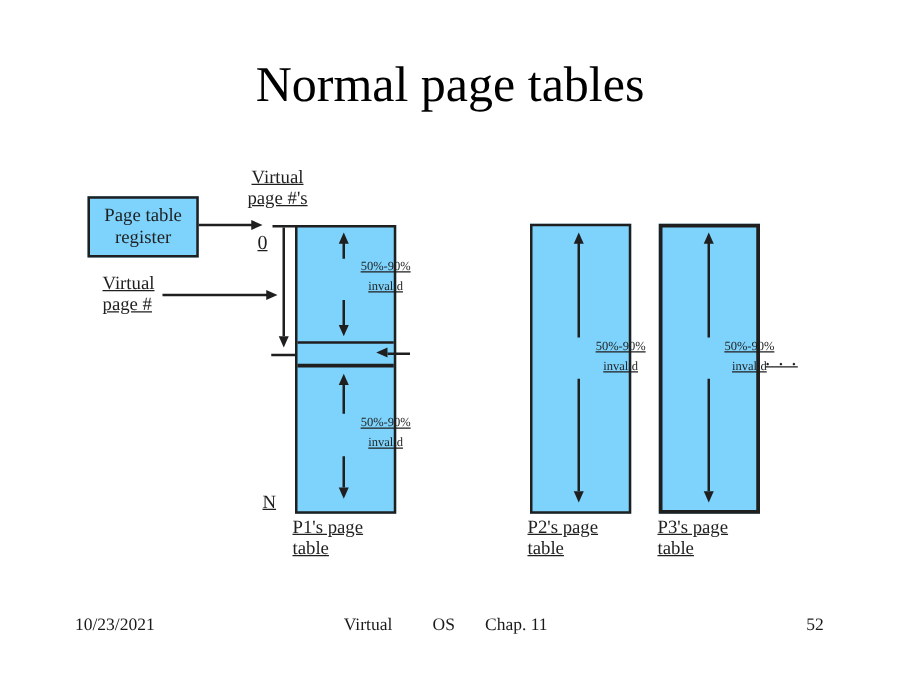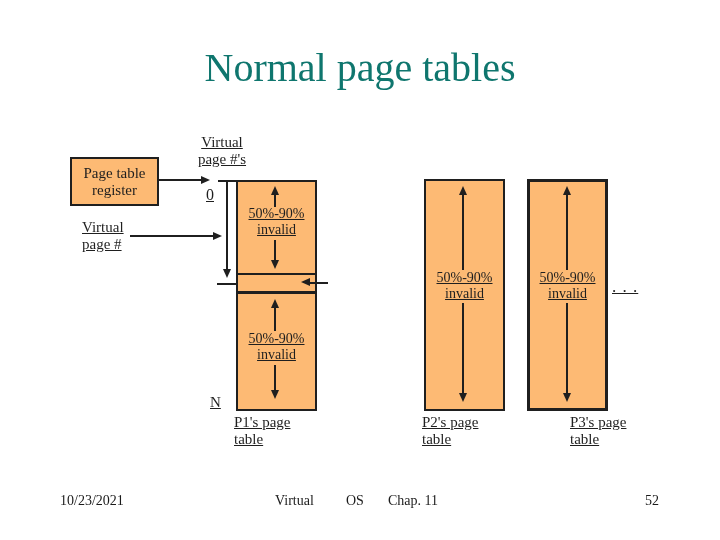--- a/index.html
+++ b/index.html
@@ -10,32 +10,32 @@
     width: 720px; height: 540px;
     background: #ffffff;
     overflow: hidden;
     font-family: "Liberation Serif", "DejaVu Serif", serif;
     color: var(--ink);
   }
   .abs { position: absolute; text-decoration: underline; }
   .ml { white-space: pre-line; }
   .ctr { text-align: center; }
   .lbl { font-size: 15px; line-height: 17px; color: var(--ink); }
-  .small { font-size: 14px; line-height: 16px; }
+  .small { font-size: 10px; line-height: 16px; margin-left: 32px; }
   .hline { position: absolute; height: 2px; background: var(--ink); }
   .vline { position: absolute; width: 2px; background: var(--ink); }
-  .box { position: absolute; border: 2px solid var(--ink); background: #fdba74; }
+  .box { position: absolute; border: 2px solid var(--ink); background: #7dd3fc; }
   .ah { position: absolute; width: 0; height: 0; }
   .ah-right { border-top: 4px solid transparent; border-bottom: 4px solid transparent; border-left: 9px solid var(--ink); }
   .ah-left  { border-top: 4px solid transparent; border-bottom: 4px solid transparent; border-right: 9px solid var(--ink); }
   .ah-up    { border-left: 4px solid transparent; border-right: 4px solid transparent; border-bottom: 9px solid var(--ink); }
   .ah-down  { border-left: 4px solid transparent; border-right: 4px solid transparent; border-top: 9px solid var(--ink); }
   #title {
     position: absolute; top: 44px; left: 0; width: 720px;
-    text-align: center; font-size: 40px; color: #0f766e;
+    text-align: center; font-size: 40px; color: #000000;
   }
   .footer-text { position: absolute; top: 493px; font-size: 14px; color: #1a1a1a; font-family: Liberation Serif, serif; }
 </style>
 </head>
 <body>
 
 <div id="slide">
 
   <div id="title">Normal page tables</div>
 
@@ -102,21 +102,21 @@
   <div class="abs lbl ml" style="left:422px; top:414px;">P2's page
 table</div>
 
   <div class="box" style="left:527px; top:179px; width:81px; height:232px; border-width:3px;"></div>
   <div class="ah ah-up" style="left:563px; top:186px;"></div>
   <div class="vline" style="left:566px; top:194px; height:76px;"></div>
   <div class="abs lbl small ml ctr" style="left:530px; top:270px; width:75px;">50%-90%
 invalid</div>
   <div class="vline" style="left:566px; top:303px; height:90px;"></div>
   <div class="ah ah-down" style="left:563px; top:393px;"></div>
-  <div class="abs lbl ml" style="left:526px; top:414px;margin-left:44px;">P3's page
+  <div class="abs lbl ml" style="left:526px; top:414px;">P3's page
 table</div>
 
   <div class="abs" style="left:612px; top:277px; font-size:17px; letter-spacing:1px;">. . .</div>
 
   <div class="footer-text" style="left:60px;">10/23/2021</div>
   <div class="footer-text" style="left:275px;">Virtual</div>
   <div class="footer-text" style="left:346px;">OS</div>
   <div class="footer-text" style="left:388px;">Chap. 11</div>
   <div class="footer-text" style="left:645px;">52</div>
 

